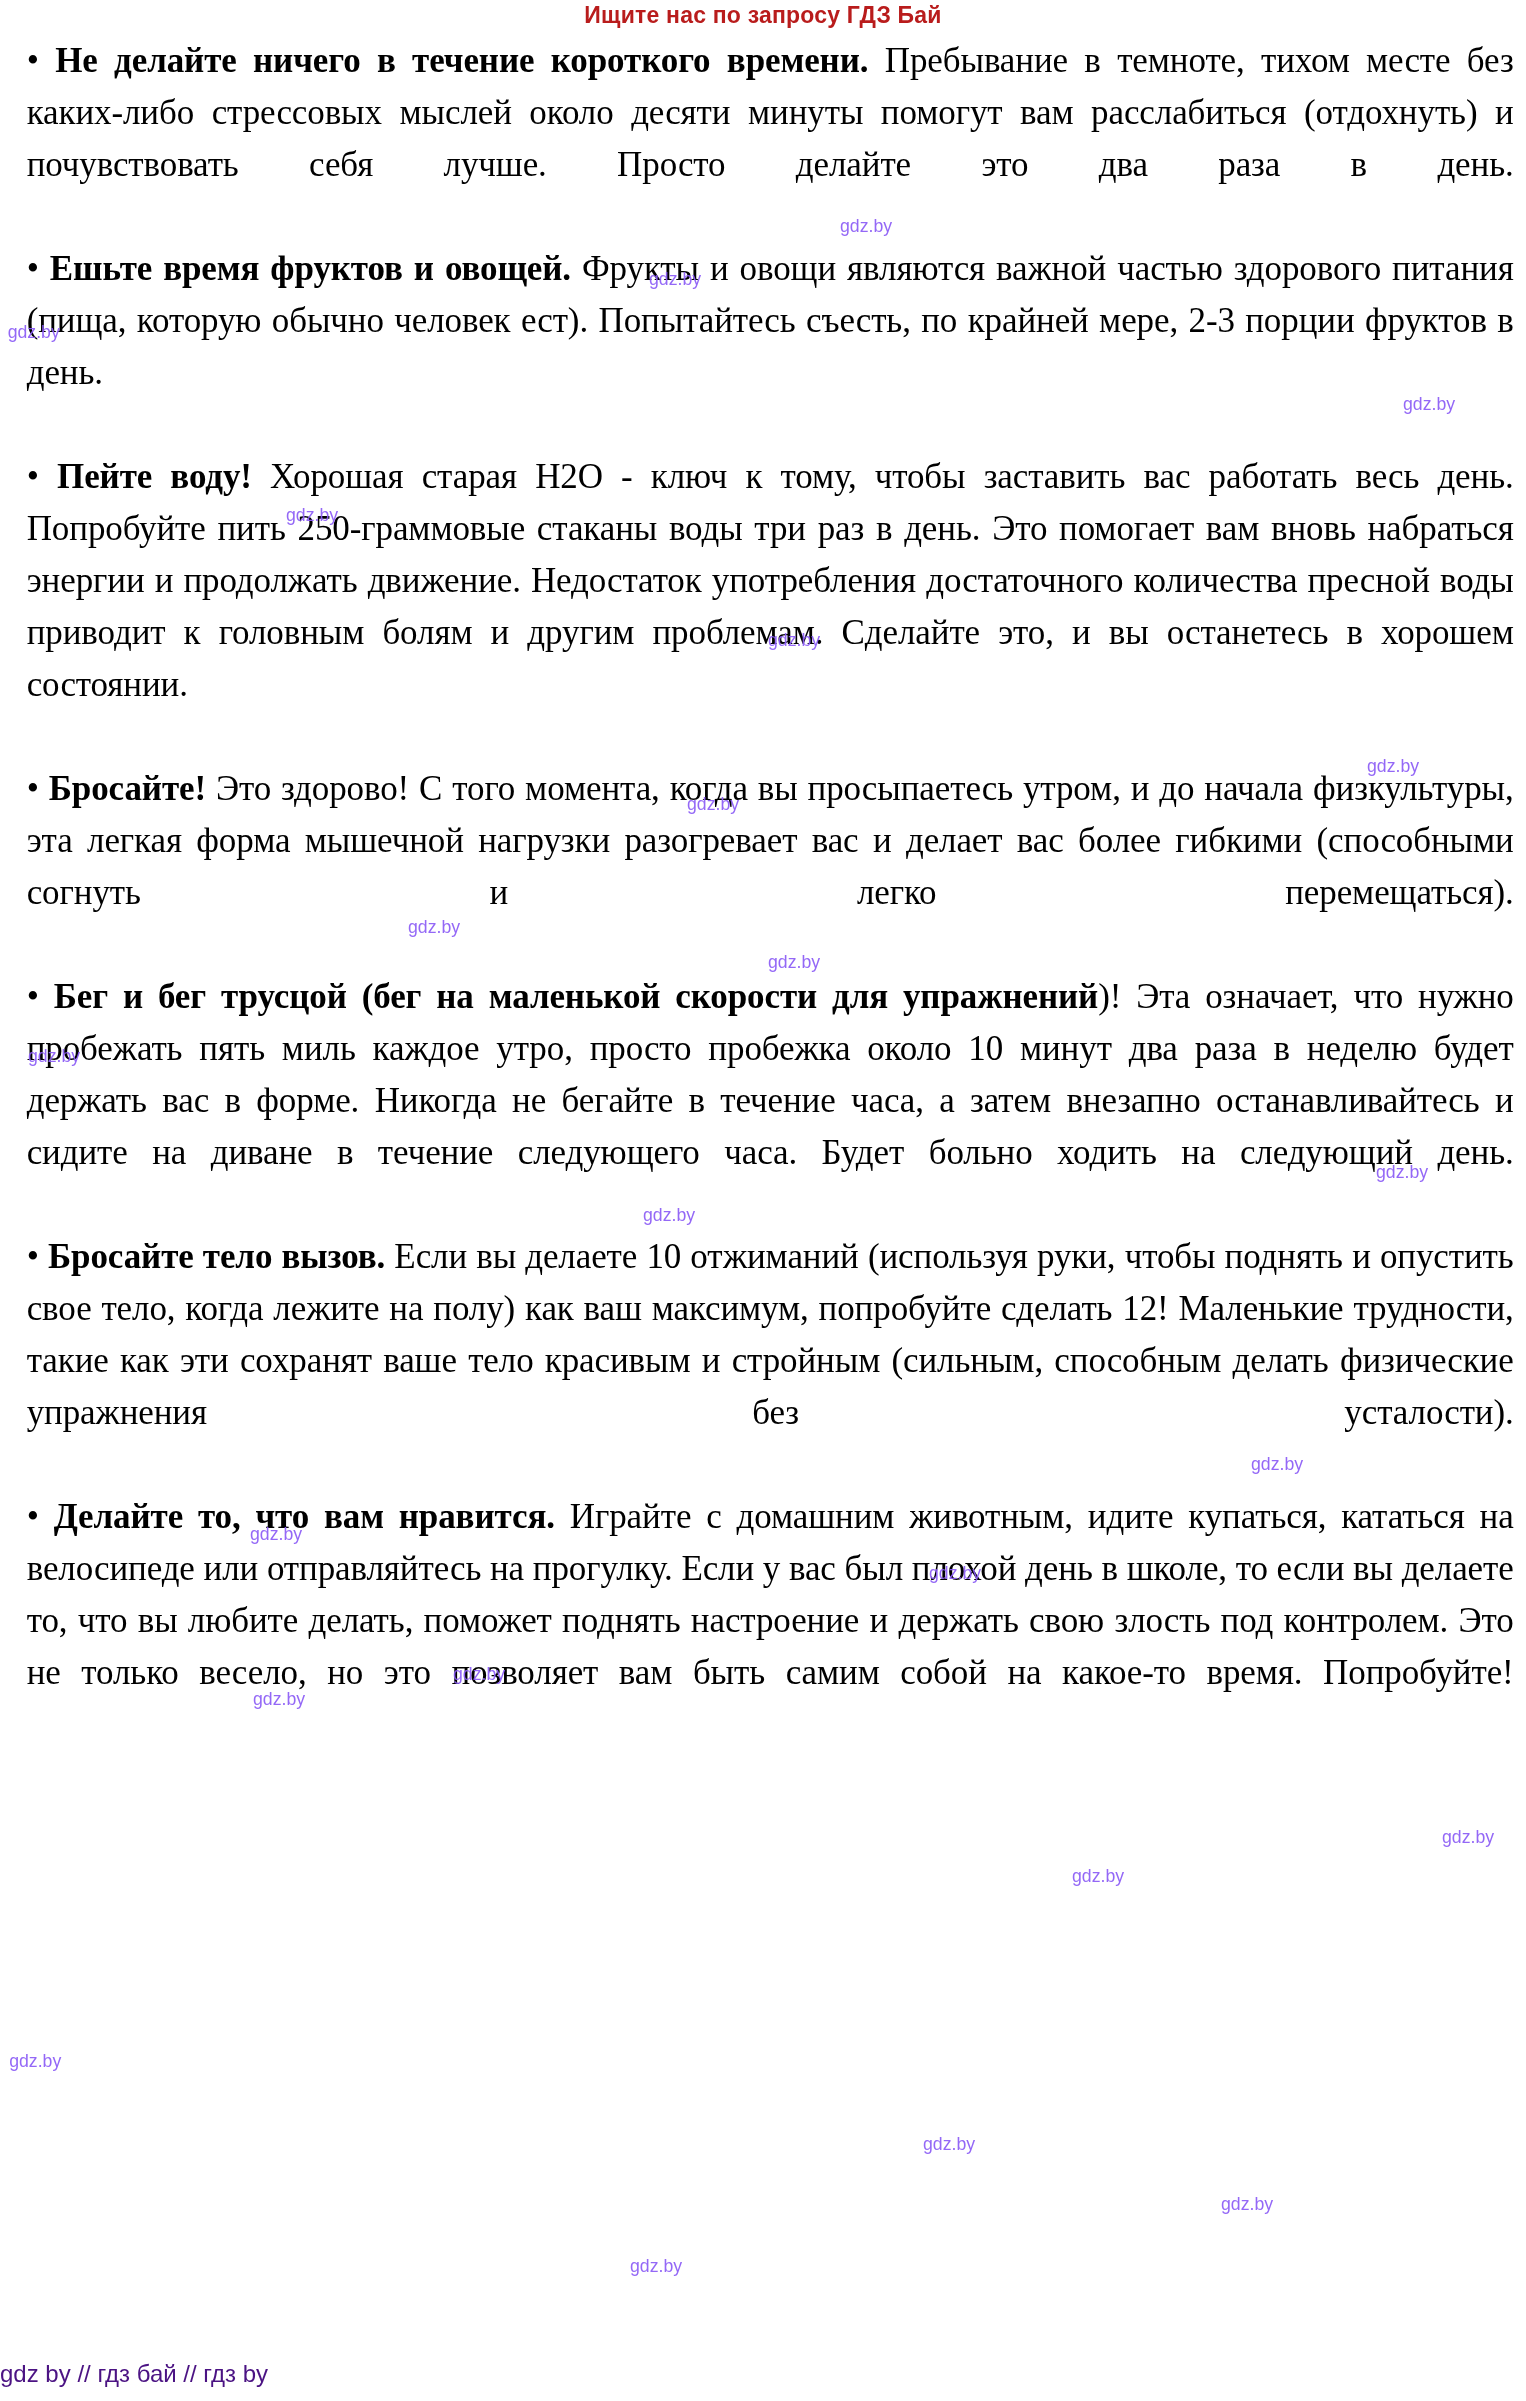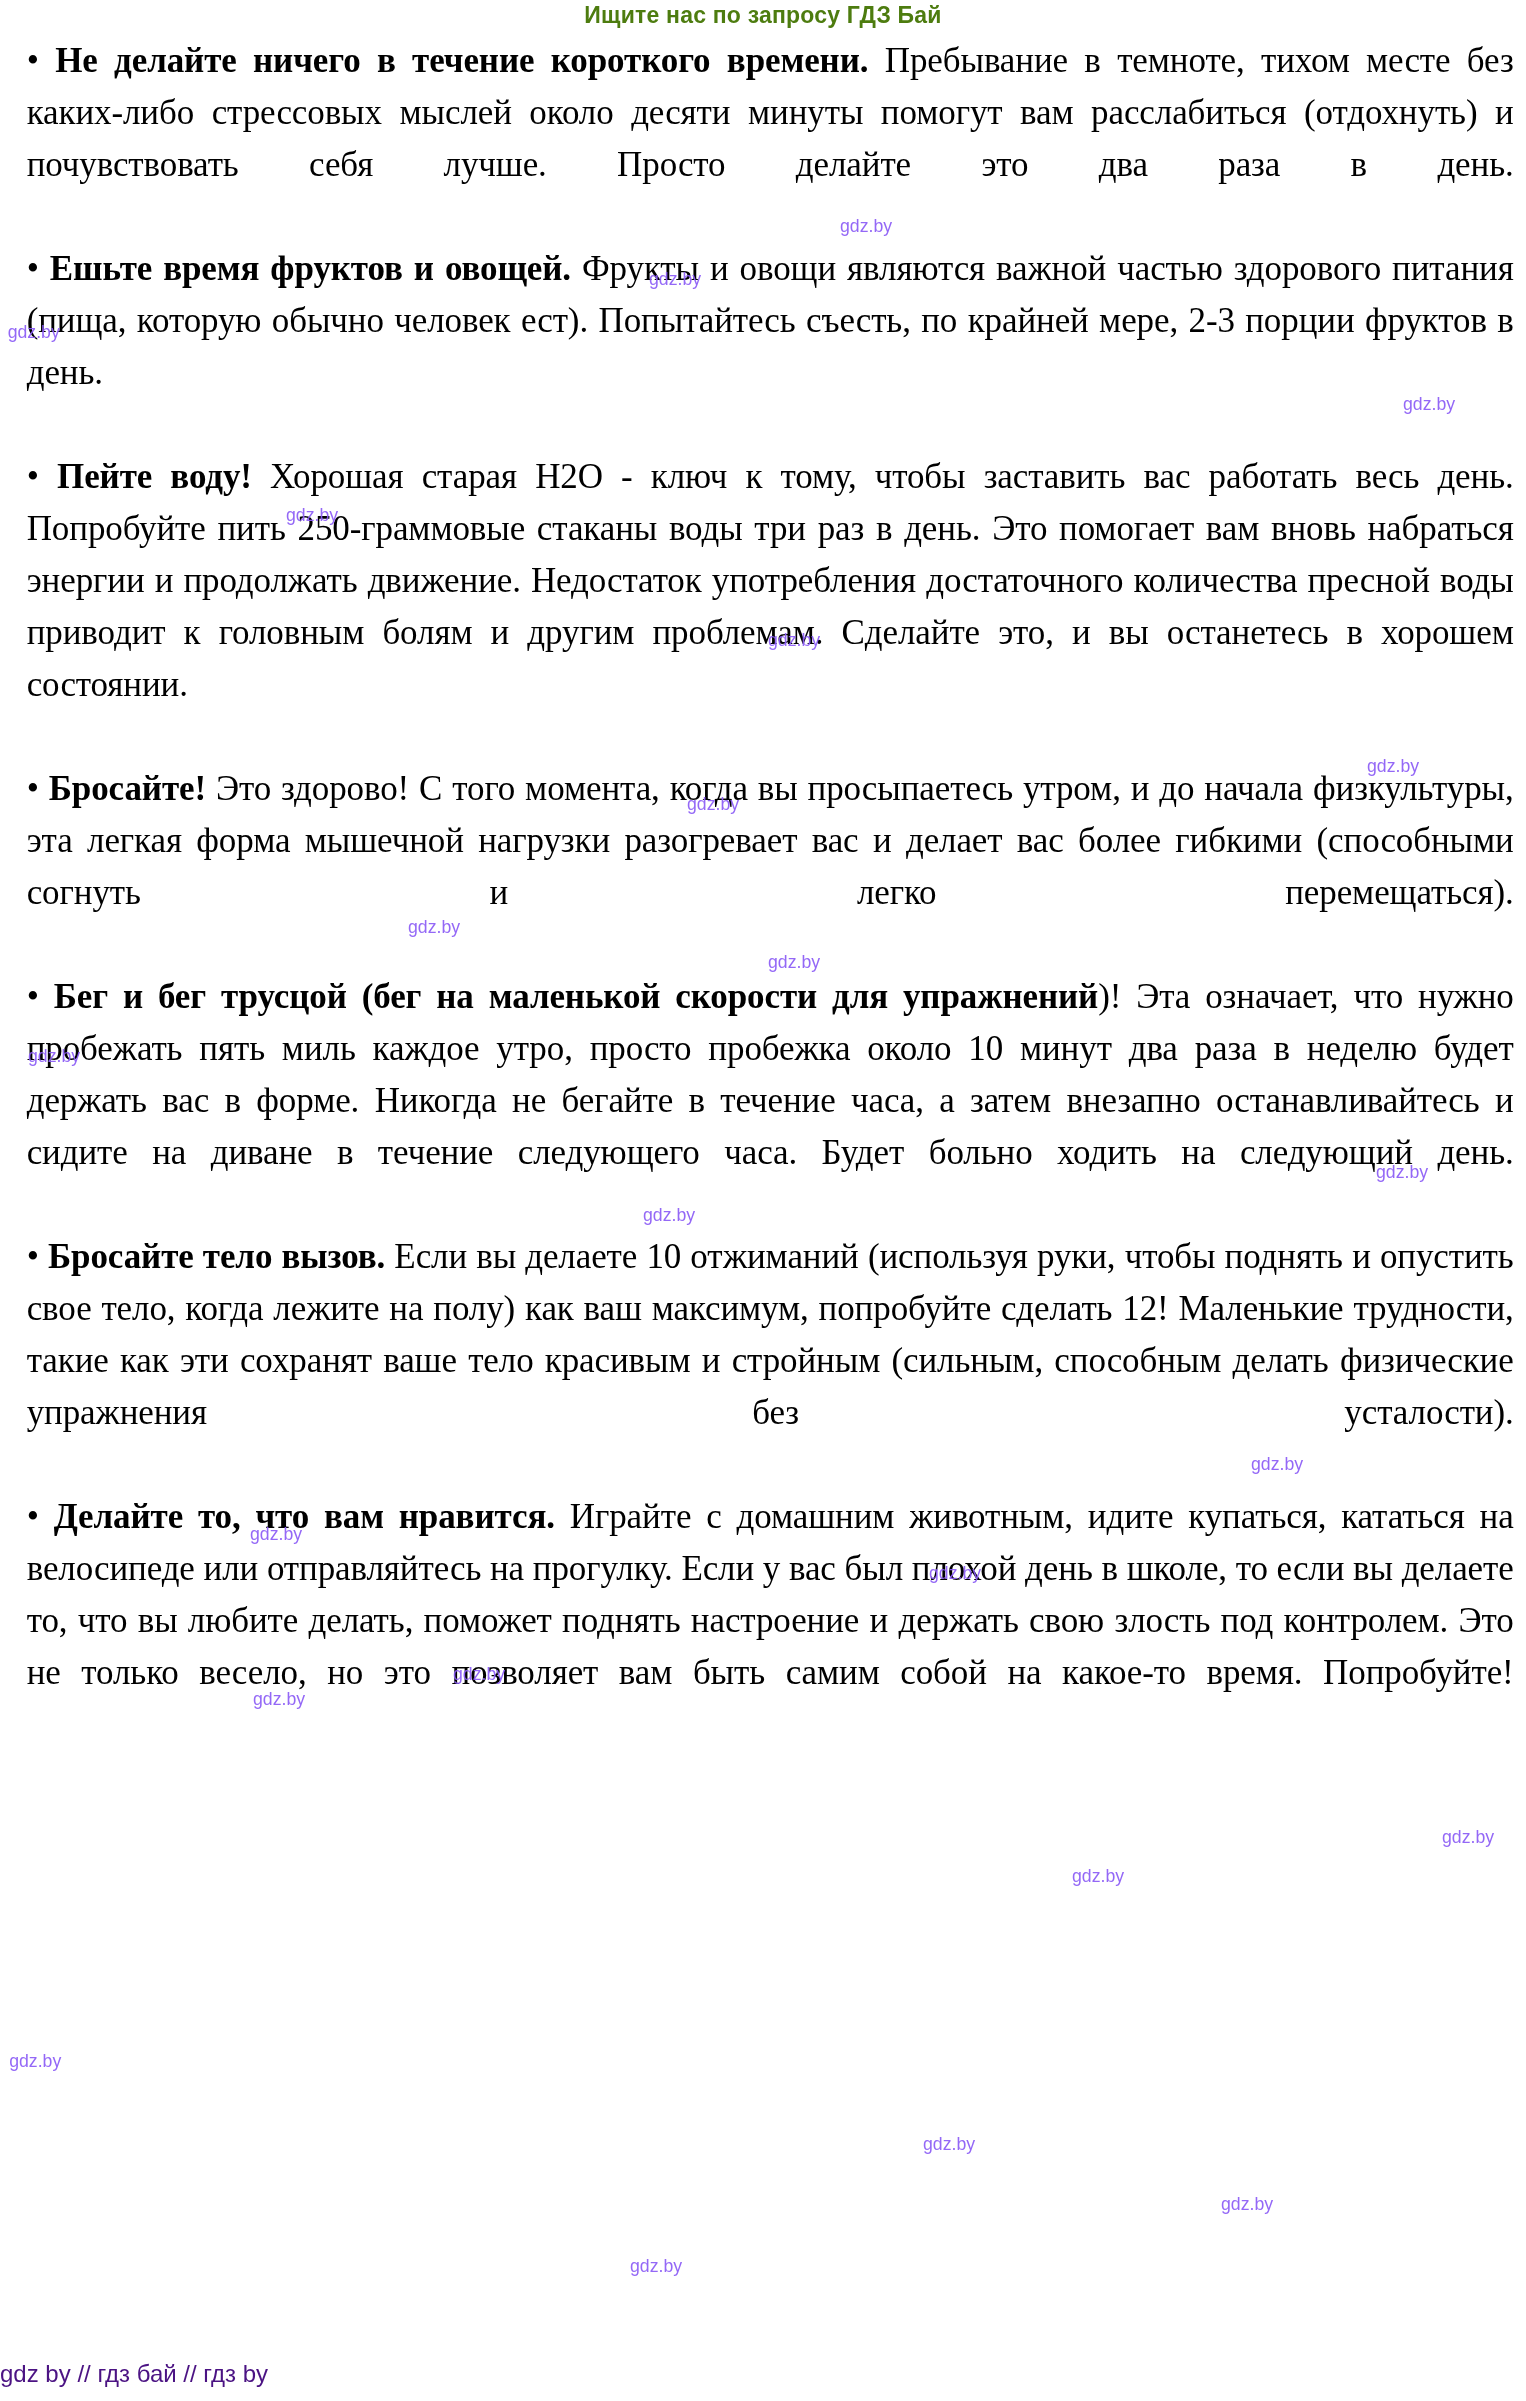--- a/index.html
+++ b/index.html
@@ -20,21 +20,21 @@
   .promo-header {
     position: absolute;
     top: 1.5px;
     left: 0;
     width: 1526px;
     text-align: center;
     font-family: "Liberation Sans", "DejaVu Sans", sans-serif;
     font-size: 23px;
     font-weight: 700;
     letter-spacing: 0.2px;
-    color: #4d7c0f;
+    color: #b91c1c;
     white-space: nowrap;
   }
 
   
   .page-body {
     position: absolute;
     top: 35px;
     left: 10.7px;
     width: 1503px;
   }

